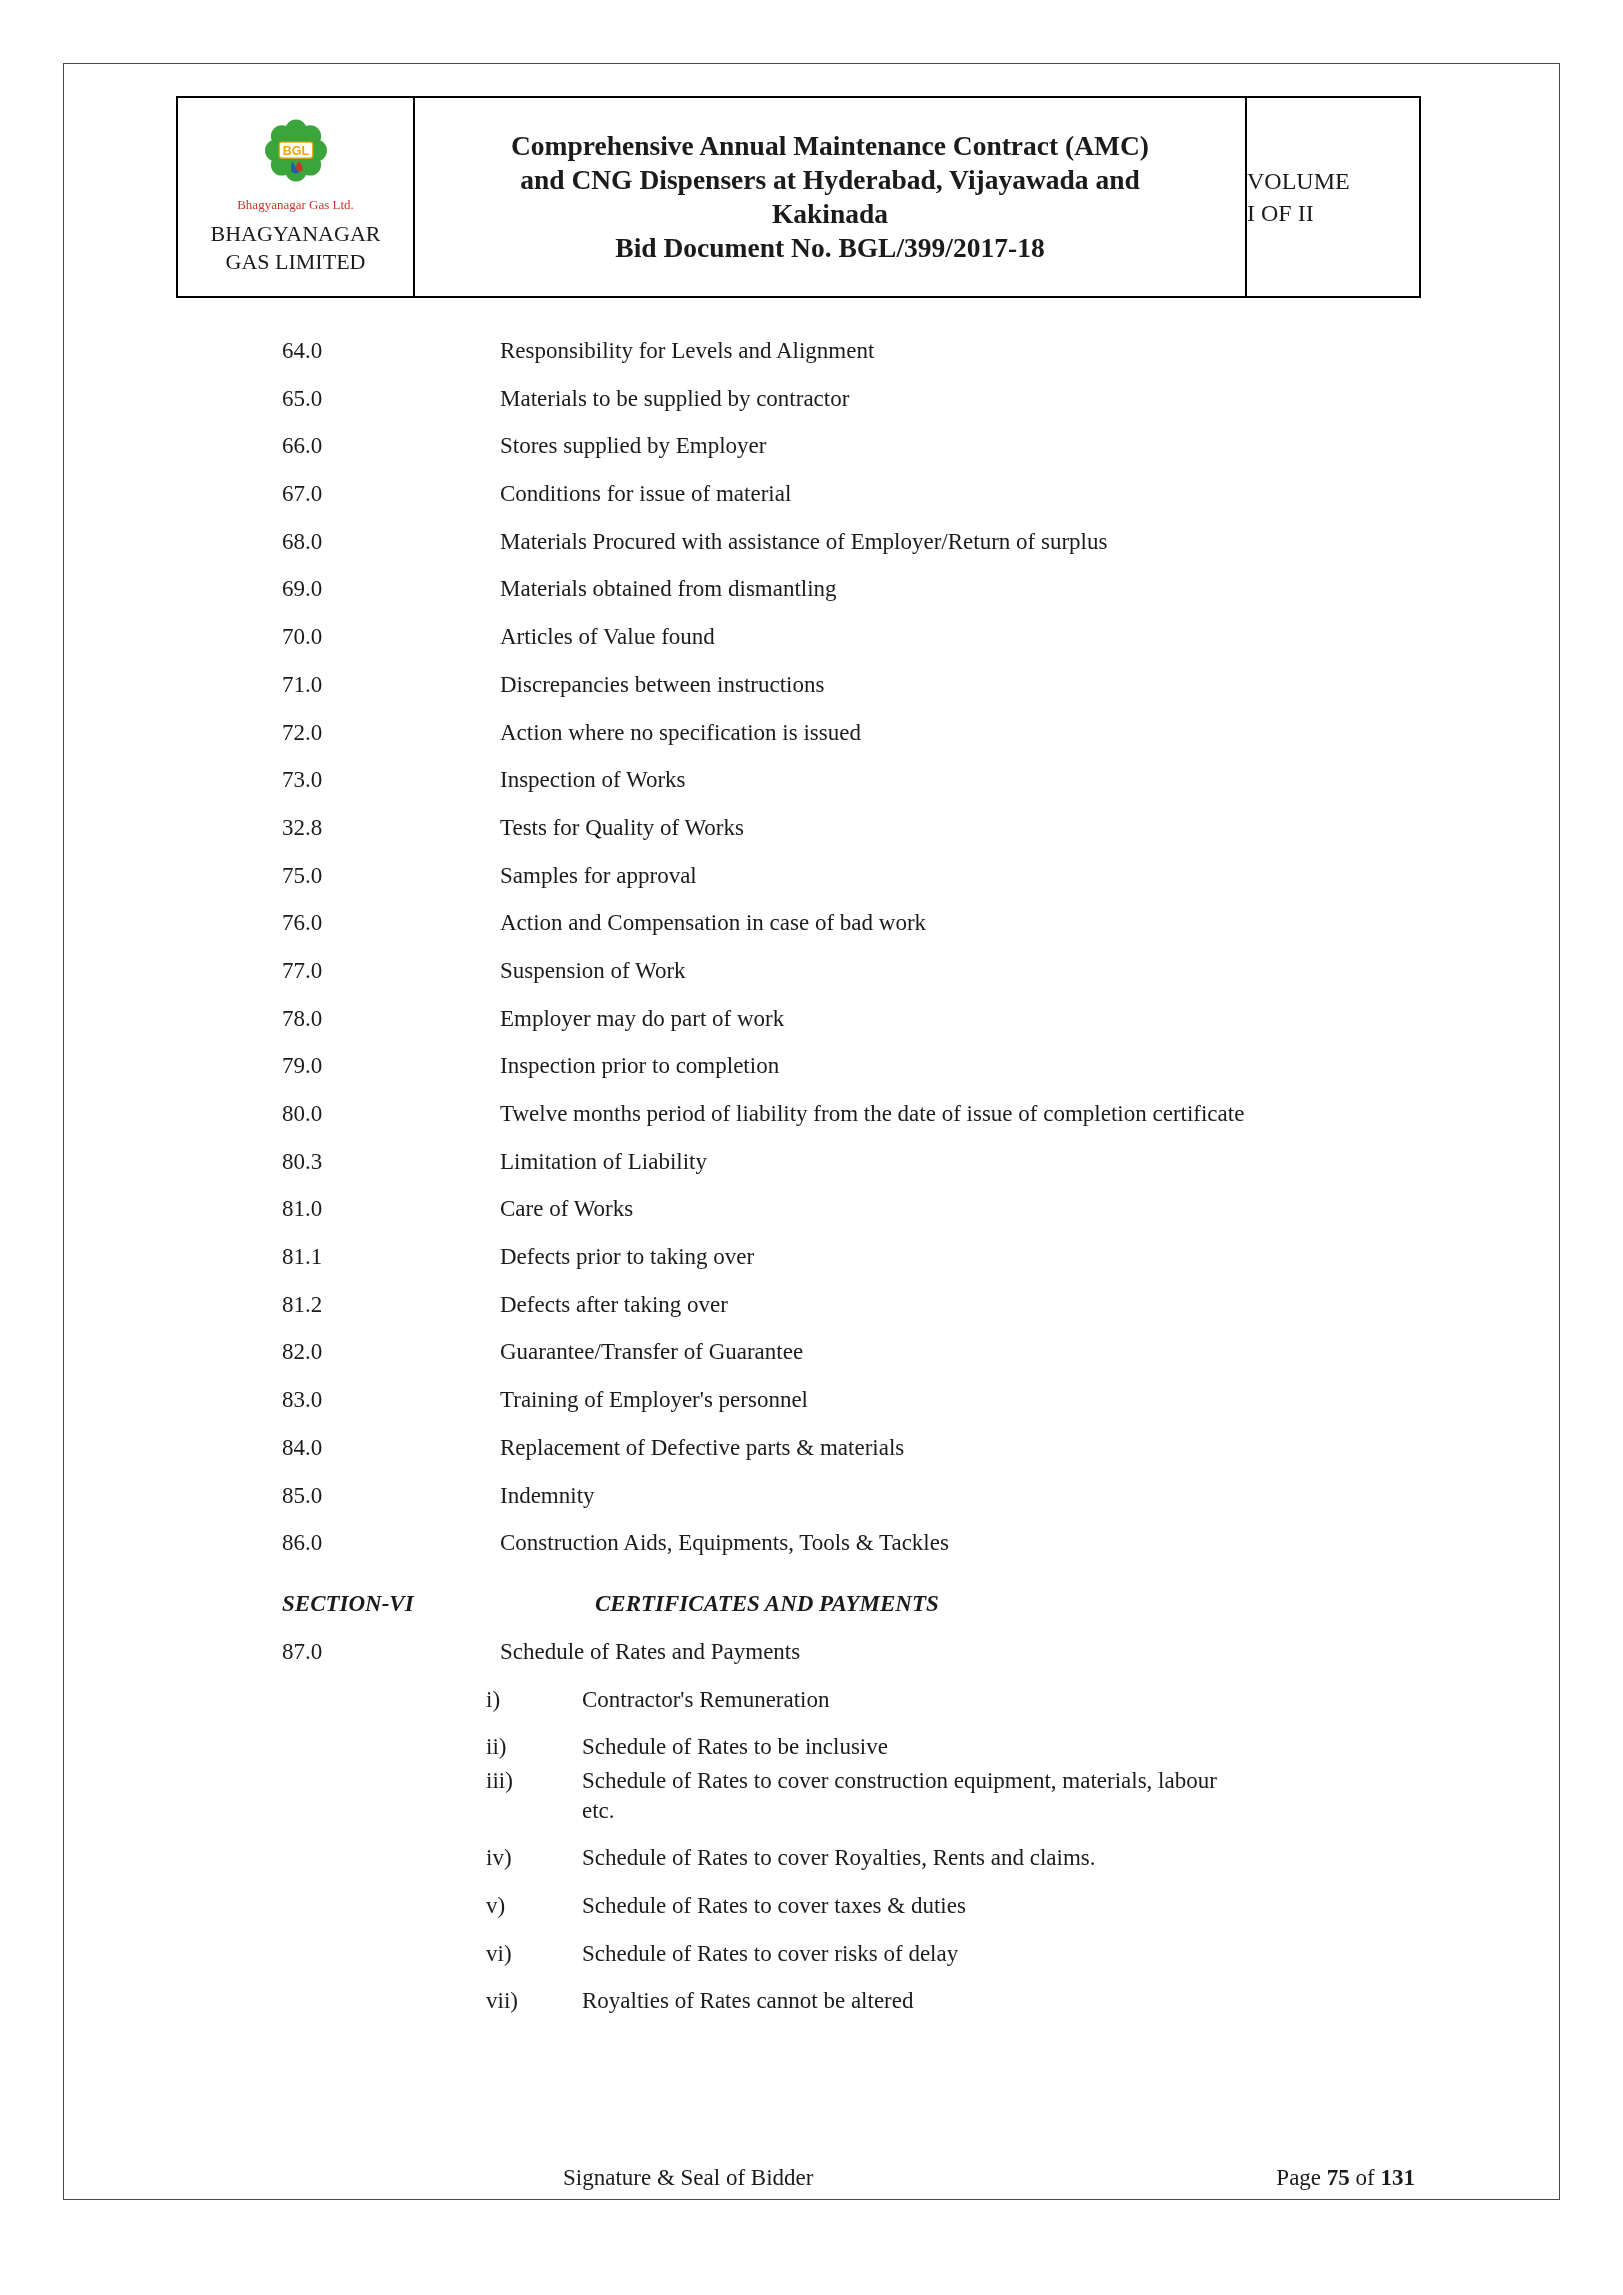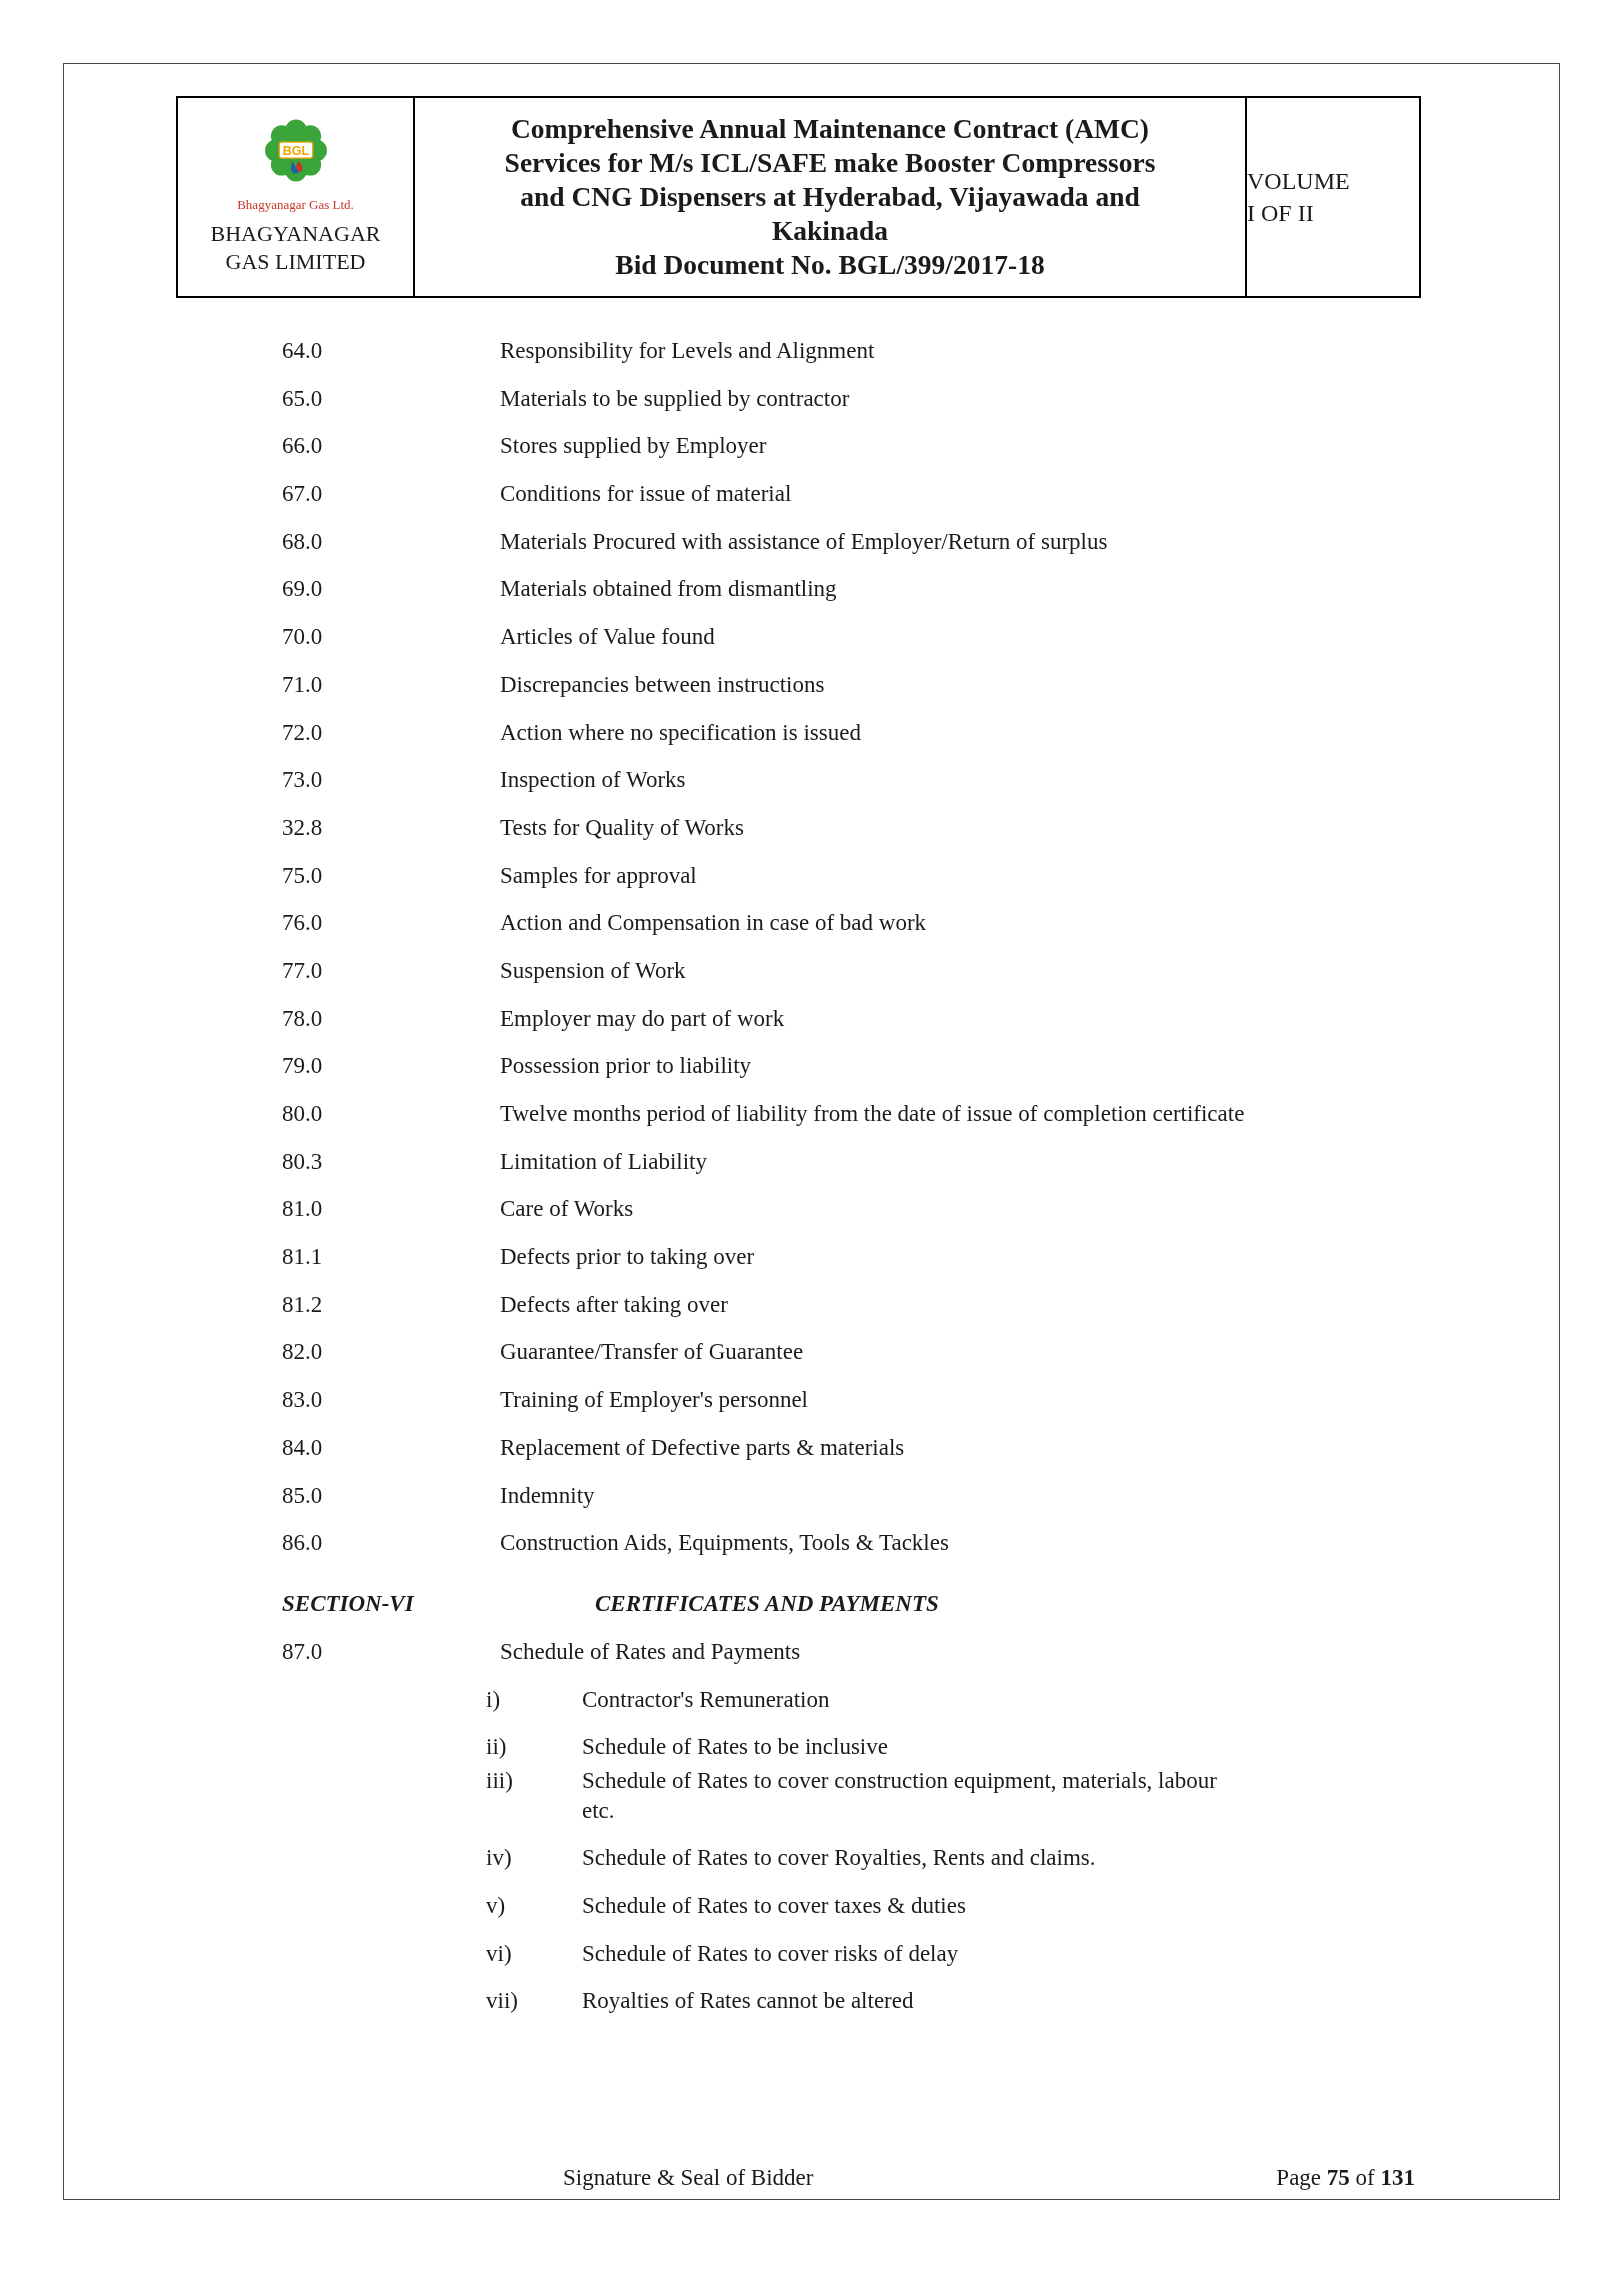--- a/index.html
+++ b/index.html
@@ -99,21 +99,20 @@
     </span>
     <span class="logo-sub">Bhagyanagar Gas Ltd.</span>
     <div class="org-name">
       <div>BHAGYANAGAR</div>
       <div>GAS LIMITED</div>
     </div>
   </div>
 
   <div class="hcell title-cell">
     <div class="title-line">Comprehensive Annual Maintenance Contract (AMC)</div>
-    <div class="title-line">Services for M/s ICL/SAFE make Booster Compressors</div>
     <div class="title-line">and CNG Dispensers at Hyderabad, Vijayawada and</div>
     <div class="title-line">Kakinada</div>
     <div class="title-line">Bid Document No. BGL/399/2017-18</div>
   </div>
 
   <div class="hcell volume-cell">
     <div>VOLUME</div>
     <div>I OF II</div>
   </div>
 </div>
@@ -191,21 +190,21 @@
     <span class="title">Suspension of Work</span>
   </div>
 
   <div class="row">
     <span class="num">78.0</span>
     <span class="title">Employer may do part of work</span>
   </div>
 
   <div class="row">
     <span class="num">79.0</span>
-    <span class="title">Possession prior to liability</span>
+    <span class="title">Inspection prior to completion</span>
   </div>
 
   <div class="row">
     <span class="num">80.0</span>
     <span class="title">Twelve months period of liability from the date of issue of completion certificate</span>
   </div>
 
   <div class="row">
     <span class="num">80.3</span>
     <span class="title">Limitation of Liability</span>

